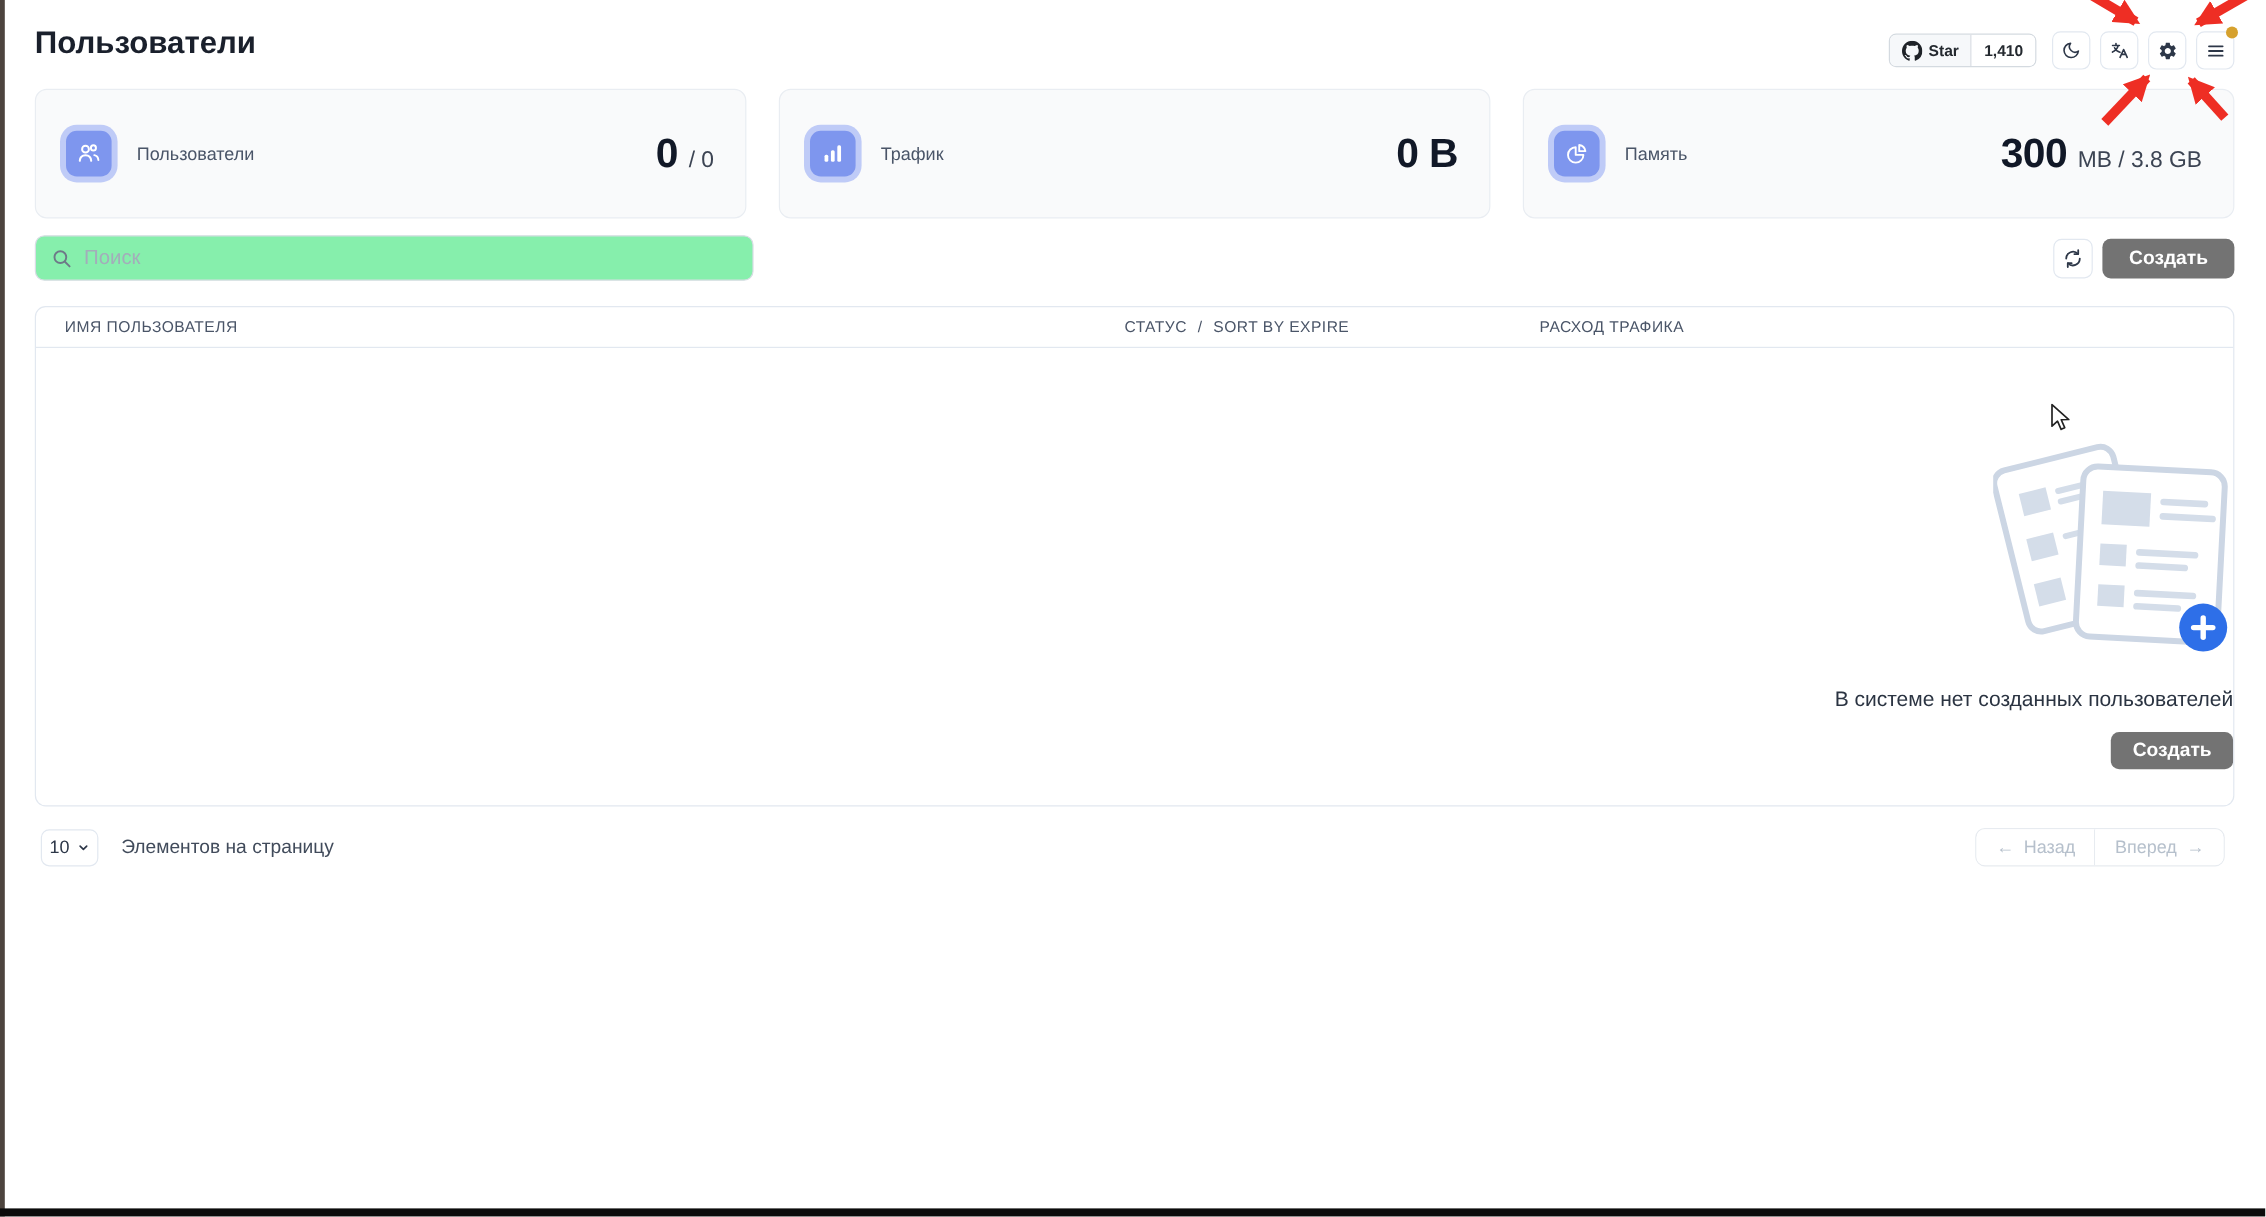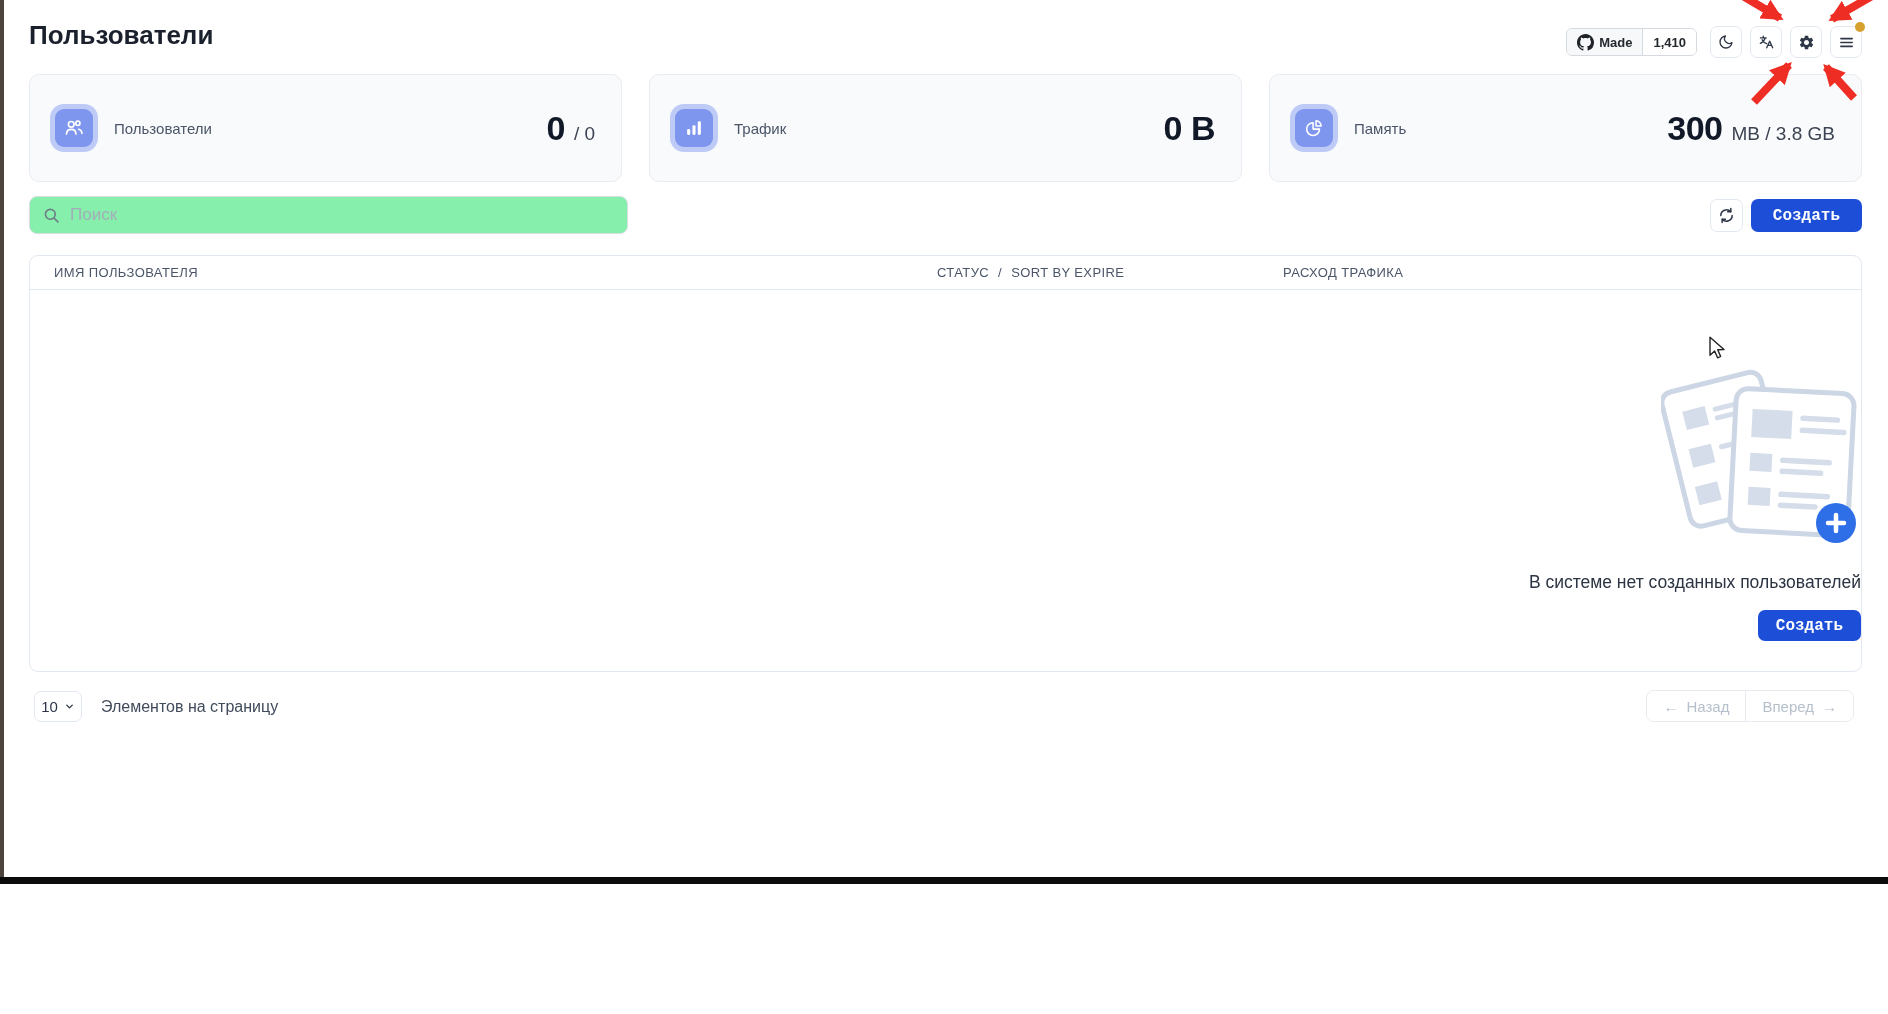--- a/index.html
+++ b/index.html
@@ -1,17 +1,17 @@
 <!DOCTYPE html>
 <html><head>
 <meta charset="utf-8">
 <style>
   * { margin:0; padding:0; box-sizing:border-box; }
   body { font-family:"Liberation Sans", sans-serif; background:#fff; }
-  #app { position:relative; width:1888px; height:884px; background:#fff; overflow:hidden; }
+  #app { position:relative; width:1888px; height:1014px; background:#fff; overflow:hidden; }
 
   
   .left-strip { position:absolute; left:0; top:0; width:4px; height:1014px; background:#4d443e; z-index:40; }
   .bottom-bar { position:absolute; left:0; bottom:0; width:1888px; height:7px; background:#0b0b0b; z-index:41; }
 
   .page-title { position:absolute; left:29px; top:20px; font-size:26px; font-weight:700; color:#1a202c; }
 
   
   .topbar { position:absolute; top:26px; right:26px; height:32px; display:flex; align-items:center; gap:8px; z-index:5; }
   .gh { display:flex; height:28px; border:1px solid #d4dae0; border-radius:6px; overflow:hidden; font-size:13px; font-weight:600; color:#24292f; margin-right:5px; background:#fff; }
@@ -29,21 +29,21 @@
   .vmain { font-size:34px; font-weight:700; color:#111827; letter-spacing:-0.5px; }
   .vsuffix { font-size:19px; font-weight:500; color:#3c4453; margin-left:9px; }
   .vsuffix:empty { margin-left:0; }
 
   
   .search-wrap { position:absolute; left:29px; top:196px; width:599px; height:38px; border:1px solid #d8dde4; border-radius:8px; background:#86efac; display:flex; align-items:center; padding:0 13px; }
   .search-wrap input { border:none; outline:none; flex:1; font-size:17px; color:#2d3748; margin-left:10px; background:transparent; font-family:inherit; }
   .search-wrap input::placeholder { color:#a3adba; }
   .actions { position:absolute; top:199px; right:26px; height:33px; display:flex; gap:8px; }
   .refresh-btn { width:33px; height:33px; border:1px solid #e2e8f0; border-radius:7px; background:#fff; display:flex; align-items:center; justify-content:center; cursor:pointer; }
-  .btn-blue { height:33px; padding:0 22px; background:#1d4ed8; color:#fff; border:none; border-radius:7px; font-size:16px; font-weight:700; font-family:Liberation Mono, monospace; cursor:pointer; display:flex; align-items:center; }
+  .btn-blue { height:33px; padding:0 22px; background:#737373; color:#fff; border:none; border-radius:7px; font-size:16px; font-weight:700; font-family:Liberation Sans, sans-serif; cursor:pointer; display:flex; align-items:center; }
 
   
   .table { position:absolute; left:29px; top:255px; width:1833px; height:417px; border:1px solid #e2e8f0; border-radius:9px; background:#fff; overflow:hidden; }
   .thead { position:relative; height:34px; border-bottom:1px solid #e2e8f0; font-size:13px; font-weight:400; color:#4a5568; letter-spacing:.4px; }
   .th { position:absolute; top:0; line-height:34px; cursor:pointer; }
   .th-username { left:24px; }
   .th-status { left:907px; display:flex; gap:9px; }
   .th-traffic { left:1253px; }
 
   .empty { position:absolute; left:0; top:95px; width:100%; display:flex; flex-direction:column; align-items:flex-end; }
@@ -72,21 +72,21 @@
 <div id="app">
 
   <h1 class="page-title">Пользователи</h1>
 
   <div class="topbar">
     <div class="gh">
       <span class="gh-left">
         <svg width="17" height="17" viewBox="0 0 16 16" fill="#1f2328">
             <path d="M8 0C3.58 0 0 3.58 0 8c0 3.54 2.29 6.53 5.47 7.59.4.07.55-.17.55-.38 0-.19-.01-.82-.01-1.49-2.01.37-2.53-.49-2.69-.94-.09-.23-.48-.94-.82-1.13-.28-.15-.68-.52-.01-.53.63-.01 1.08.58 1.23.82.72 1.21 1.87.87 2.33.66.07-.52.28-.87.51-1.07-1.78-.2-3.64-.89-3.64-3.95 0-.87.31-1.59.82-2.15-.08-.2-.36-1.02.08-2.12 0 0 .67-.21 2.2.82.64-.18 1.32-.27 2-.27s1.36.09 2 .27c1.53-1.04 2.2-.82 2.2-.82.44 1.1.16 1.92.08 2.12.51.56.82 1.27.82 2.15 0 3.07-1.87 3.75-3.65 3.95.29.25.54.73.54 1.48 0 1.07-.01 1.93-.01 2.2 0 .21.15.46.55.38A8.01 8.01 0 0 0 16 8c0-4.42-3.58-8-8-8z"></path>
           </svg>
-        <span>Made</span>
+        <span>Star</span>
       </span>
       <span class="gh-right">1,410</span>
     </div>
 
     <div class="icon-btn">
       <svg width="16" height="16" viewBox="0 0 24 24" fill="none" stroke="#2d3748" stroke-width="2" stroke-linecap="round" stroke-linejoin="round">
           <path d="M21 12.79A9 9 0 1 1 11.21 3 7 7 0 0 0 21 12.79z"></path>
         </svg>
     </div>
 

